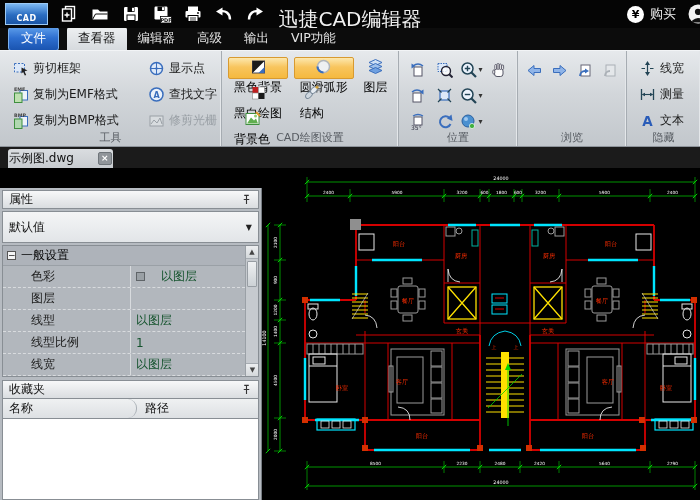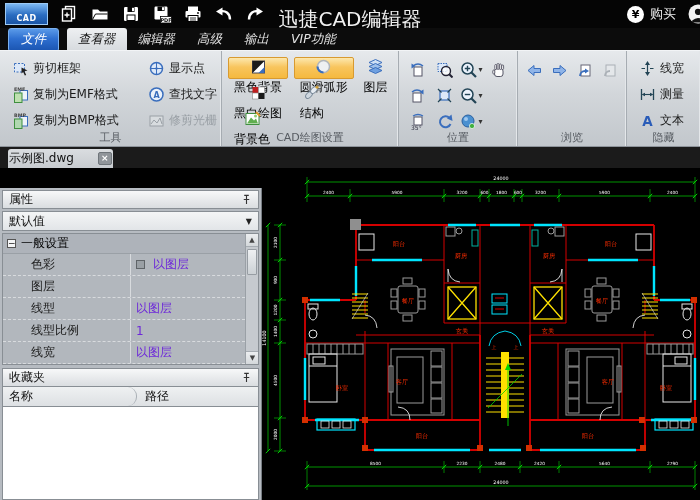--- a/index.html
+++ b/index.html
@@ -17,21 +17,21 @@
     letter-spacing:.5px; }
   .tbicon { width:20px; height:20px; margin-left:11px; flex:0 0 auto; }
   .tb-title { position:absolute; left:50%; transform:translateX(-50%); top:6px;
     color:#f0f0f0; font-size:20px; }
   .tb-right { margin-left:auto; display:flex; align-items:center; gap:6px; margin-right:-8px; }
   .buy-ic { width:17px; height:17px; border-radius:50%; background:#fff; color:#000;
     font-size:11px; font-weight:bold; text-align:center; line-height:17px; }
   .buy-tx { color:#eee; font-size:13px; margin-right:4px; }
 
   
-  .menubar { height:22px; background:#0c0c0c; display:flex; align-items:flex-start; flex:0 0 auto;font-style:italic; }
+  .menubar { height:22px; background:#0c0c0c; display:flex; align-items:center; flex:0 0 auto; }
   .mtab { padding:3px 11px 4px; font-size:12.5px; color:#e4e4e4; }
   .mtab.file { background:linear-gradient(#5a9ae8,#2e6fd0 45%,#1a54b0);
     border:1px solid #7ab0f0; border-radius:3px; color:#fff; margin:0 8px 1px 8px; padding:2px 12px 3px; }
   .mtab.active { background:linear-gradient(#eef0f2,#d5d9dd); color:#111; border-radius:3px 3px 0 0; }
 
   
   .ribbon { height:97px; background:linear-gradient(#e6e9ec,#d2d6da 45%,#c2c7cc);
     border-top:1px solid #f2f4f6; border-bottom:1px solid #8d939a; display:flex; flex:0 0 auto; }
   .rgroup { position:relative; height:100%; border-right:1px solid #a6acb2;
     box-shadow:inset -1px 0 0 #e4e7ea; }
@@ -62,34 +62,34 @@
     border-radius:2px; color:#fff; font-size:9px; font-weight:bold; line-height:11px;
     text-align:center; }
 
   
   .main { flex:1; display:flex; min-height:0; }
   .panel { width:262px; background:#b6bbc1; border-right:1px solid #787e84;
     display:flex; flex-direction:column; padding:0 2px;margin-top:20px; }
   .phead { height:19px; display:flex; align-items:center; background:linear-gradient(#f7f8f9,#dadde0);
     border:1px solid #888e94; padding:0 6px; margin-top:2px; color:#111; flex:0 0 auto; }
   .pin { margin-left:auto; width:11px; height:11px; }
-  .combo { height:20px; display:flex; align-items:center; background:linear-gradient(#f4f5f6,#e2e5e8);
+  .combo { height:32px; display:flex; align-items:center; background:linear-gradient(#f4f5f6,#e2e5e8);
     border:1px solid #888e94; margin-top:2px; padding:0 6px; color:#111; flex:0 0 auto; }
   .combo .arr { margin-left:auto; font-size:8px; color:#222; }
   .grid { margin-top:2px; border:1px solid #888e94; background:#b2b7bd; height:132px;
     position:relative; overflow:hidden; flex:0 0 auto; }
   .g-rows { margin-right:13px; }
   .growhead { height:20px; display:flex; align-items:center; gap:5px; background:#aeb3ba;
     border-bottom:1px solid #9aa0a6; padding-left:4px; }
   .minusbox { width:9px; height:9px; background:#f4f5f6; border:1px solid #555;
     font-size:9px; line-height:6px; text-align:center; color:#111; }
   .prow { height:22px; display:flex; border-bottom:1px dashed #d8dbde; }
   .pname { width:128px; padding-left:28px; display:flex; align-items:center;
     border-right:1px solid #d8dbde; color:#1a1a1a; }
-  .pval { flex:1; display:flex; align-items:center; padding-left:5px; gap:8px; color:#6d28d9; }
+  .pval { flex:1; display:flex; align-items:center; padding-left:5px; gap:16px; color:#14532d; }
   .swatch { width:9px; height:9px; background:#9aa0a5; border:1px solid #5f6468; flex:0 0 auto; }
   .scroll { position:absolute; right:0; top:0; bottom:0; width:13px; background:#c6cacf;
     border-left:1px solid #9aa0a6; }
   .sbtn { width:12px; height:13px; background:linear-gradient(#eceef0,#d4d8db);
     border-bottom:1px solid #a6acb2; color:#444; font-size:7px; text-align:center; line-height:13px; }
   .sbtn.dn { position:absolute; bottom:0; border-top:1px solid #a6acb2; border-bottom:none; }
   .sthumb { width:10px; height:26px; margin:2px auto 0; background:linear-gradient(#eef0f2,#ccd1d5);
     border:1px solid #979da3; border-radius:1px; }
   .favcols { height:20px; display:flex; background:linear-gradient(#eff1f2,#dde0e3);
     border:1px solid #888e94; border-top:none; color:#111; flex:0 0 auto; }

